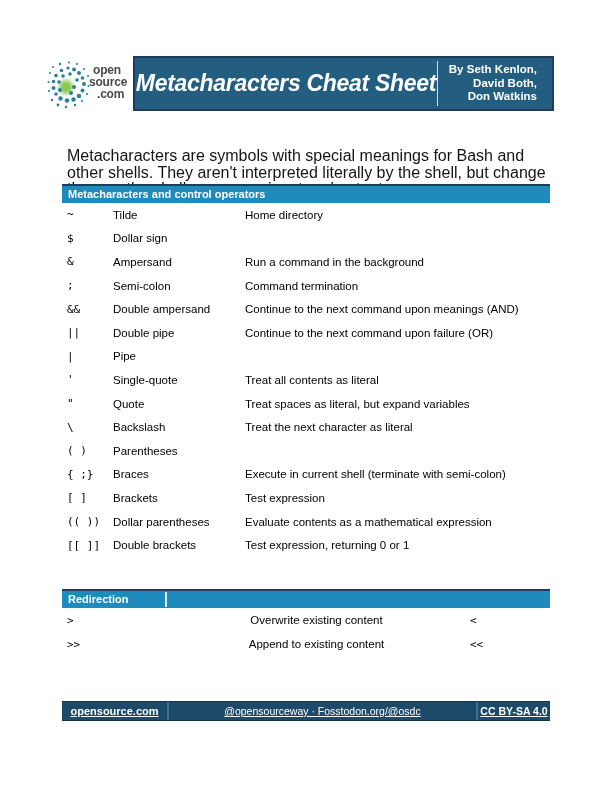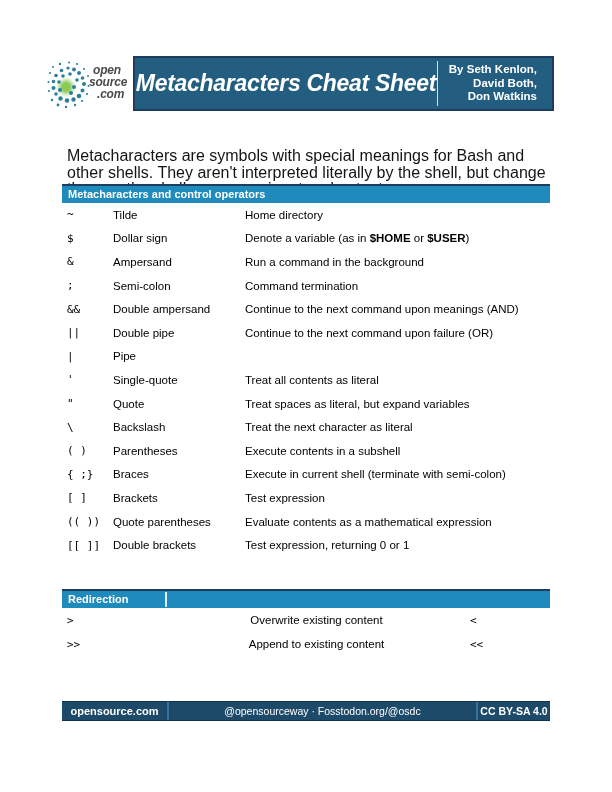--- a/index.html
+++ b/index.html
@@ -18,21 +18,21 @@
     font-family:"Liberation Sans", sans-serif;color:var(--text-black);
   }
   .page{position:absolute;inset:0;background:#fff;}
 
   
   .header{position:absolute;left:47px;top:56px;width:507px;height:55px;display:flex;}
   .logo{position:relative;width:86px;height:55px;flex:0 0 86px;}
   .logo svg{position:absolute;left:0;top:0;}
   .logo-text{position:absolute;left:0;top:0;width:100%;height:100%;
     font-weight:700;font-size:12px;line-height:12px;color:var(--logo-gray);letter-spacing:-0.2px;}
-  .lt{position:absolute;white-space:nowrap;font-style:italic;}
+  .lt{position:absolute;white-space:nowrap;}
   .lt0{left:46px;top:8px;}
   .lt1{left:42px;top:20px;}
   .lt2{left:50px;top:32px;}
 
   .titlebar{flex:1;display:flex;background:var(--header-blue);border:2px solid var(--border-navy);}
   .title-area{width:302px;display:flex;align-items:center;justify-content:center;}
   .title-area h1{
     color:#fff;font-size:23px;font-weight:700;font-style:italic;
     letter-spacing:-0.3px;white-space:nowrap;
   }
@@ -76,21 +76,21 @@
   .rsym{flex:0 0 103px;padding-left:5px;font-family:"DejaVu Sans Mono", monospace;font-size:11px;white-space:pre;color:#000;}
   .rdesc{flex:0 0 303px;text-align:center;font-size:11.5px;color:#000;}
   .rright{flex:1;padding-left:2px;font-family:"DejaVu Sans Mono", monospace;font-size:11px;white-space:pre;color:#000;}
 
   
   .footer{
     position:absolute;left:62px;top:701px;width:488px;height:20px;
     background:var(--footer-navy);display:flex;color:#fff;
     border-top:1px solid #12334E;border-bottom:1px solid #12334E;
   }
-  .fcell{display:flex;align-items:center;justify-content:center;}
+  .fcell{display:flex;align-items:center;justify-content:center;text-decoration:underline;}
   .f-left{flex:0 0 105px;font-size:11px;font-weight:700;}
   .f-center{flex:0 0 311px;font-size:10.5px;border-left:2px solid var(--footer-divider);border-right:2px solid var(--footer-divider);}
   .f-right{flex:1;font-size:10.5px;font-weight:700;}
 </style>
 </head>
 <body>
 
 <div class="page">
 
   <div class="header">
@@ -173,21 +173,20 @@
   </div>
   <div class="meta-table" id="meta-table">
       <div class="mrow">
         <span class="sym">~</span>
         <span class="mname">Tilde</span>
         <span class="mdesc">Home directory</span>
       </div>
       <div class="mrow">
         <span class="sym">$</span>
         <span class="mname">Dollar sign</span>
-        <span class="mdesc"><span>Denote a variable (as in </span><b>$HOME</b><span> or </span><b>$USER</b><span>)</span></span>
       </div>
       <div class="mrow">
         <span class="sym">&amp;</span>
         <span class="mname">Ampersand</span>
         <span class="mdesc">Run a command in the background</span>
       </div>
       <div class="mrow">
         <span class="sym">;</span>
         <span class="mname">Semi-colon</span>
         <span class="mdesc">Command termination</span>
@@ -217,35 +216,34 @@
         <span class="mdesc">Treat spaces as literal, but expand variables</span>
       </div>
       <div class="mrow">
         <span class="sym">\</span>
         <span class="mname">Backslash</span>
         <span class="mdesc">Treat the next character as literal</span>
       </div>
       <div class="mrow">
         <span class="sym">( )</span>
         <span class="mname">Parentheses</span>
-        <span class="mdesc">Execute contents in a subshell</span>
       </div>
       <div class="mrow">
         <span class="sym">{ ;}</span>
         <span class="mname">Braces</span>
         <span class="mdesc">Execute in current shell (terminate with semi-colon)</span>
       </div>
       <div class="mrow">
         <span class="sym">[ ]</span>
         <span class="mname">Brackets</span>
         <span class="mdesc">Test expression</span>
       </div>
       <div class="mrow">
         <span class="sym">(( ))</span>
-        <span class="mname">Quote parentheses</span>
+        <span class="mname">Dollar parentheses</span>
         <span class="mdesc">Evaluate contents as a mathematical expression</span>
       </div>
       <div class="mrow">
         <span class="sym">[[ ]]</span>
         <span class="mname">Double brackets</span>
         <span class="mdesc">Test expression, returning 0 or 1</span>
       </div>
     </div>
 
   <div class="section-bar bar-redir">

